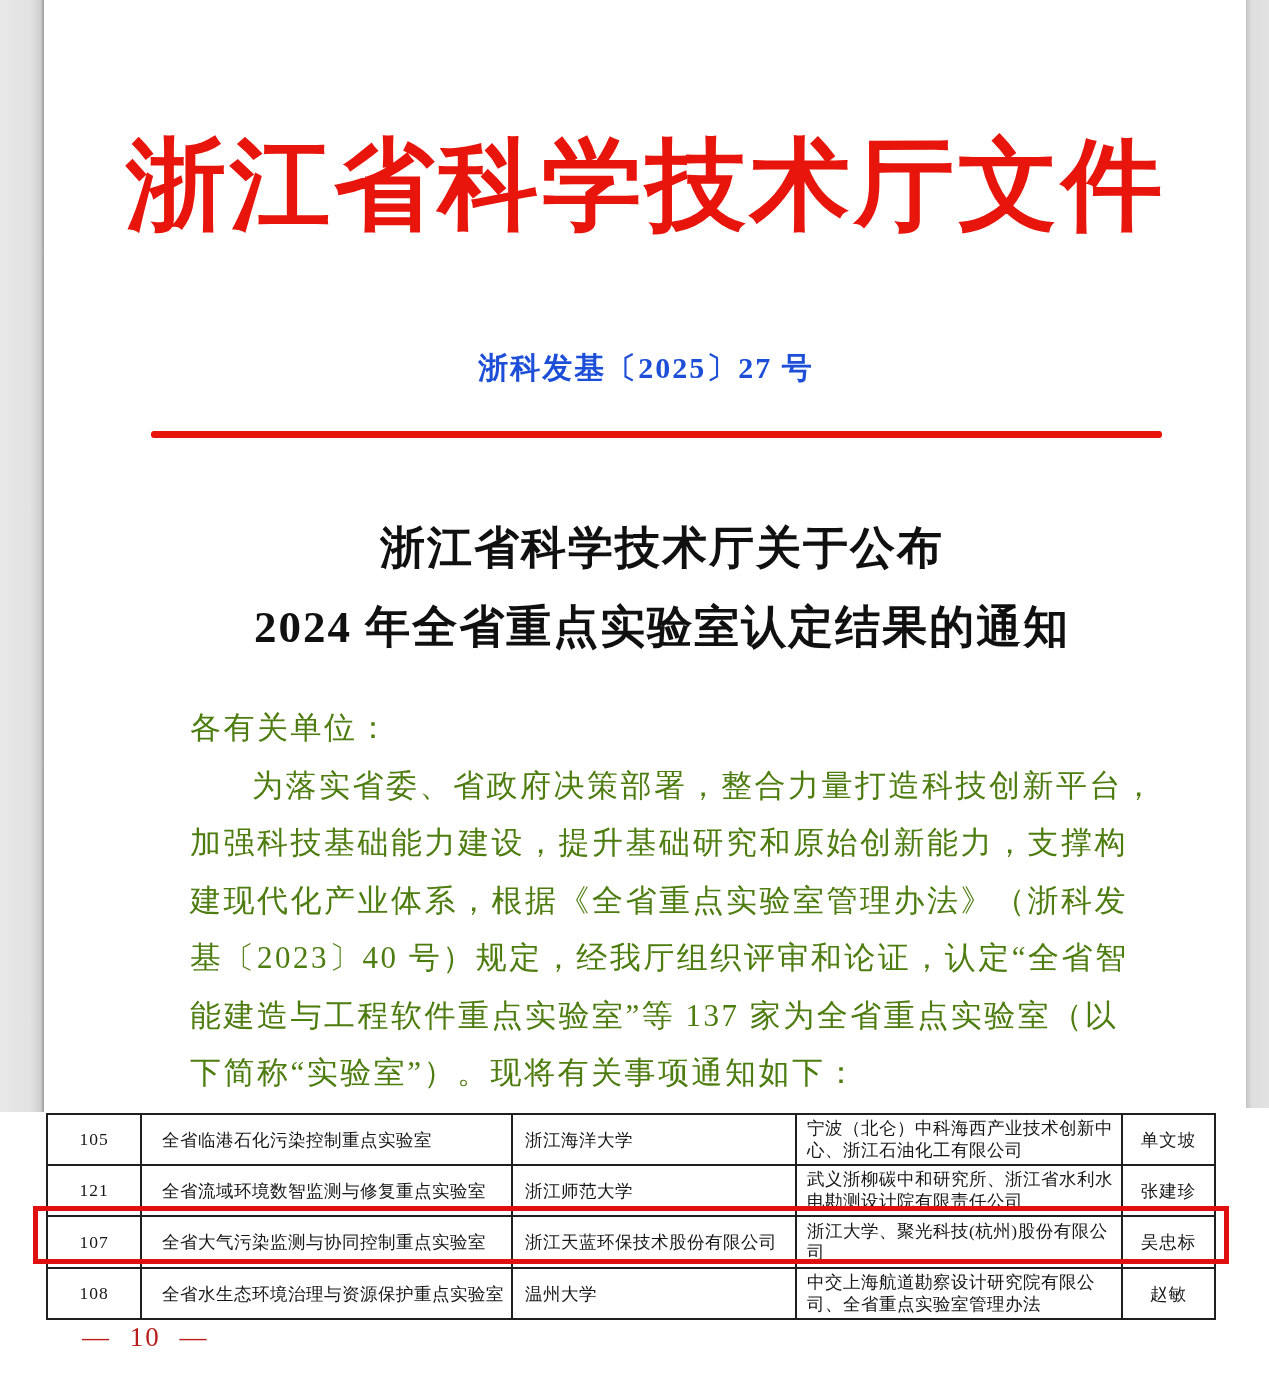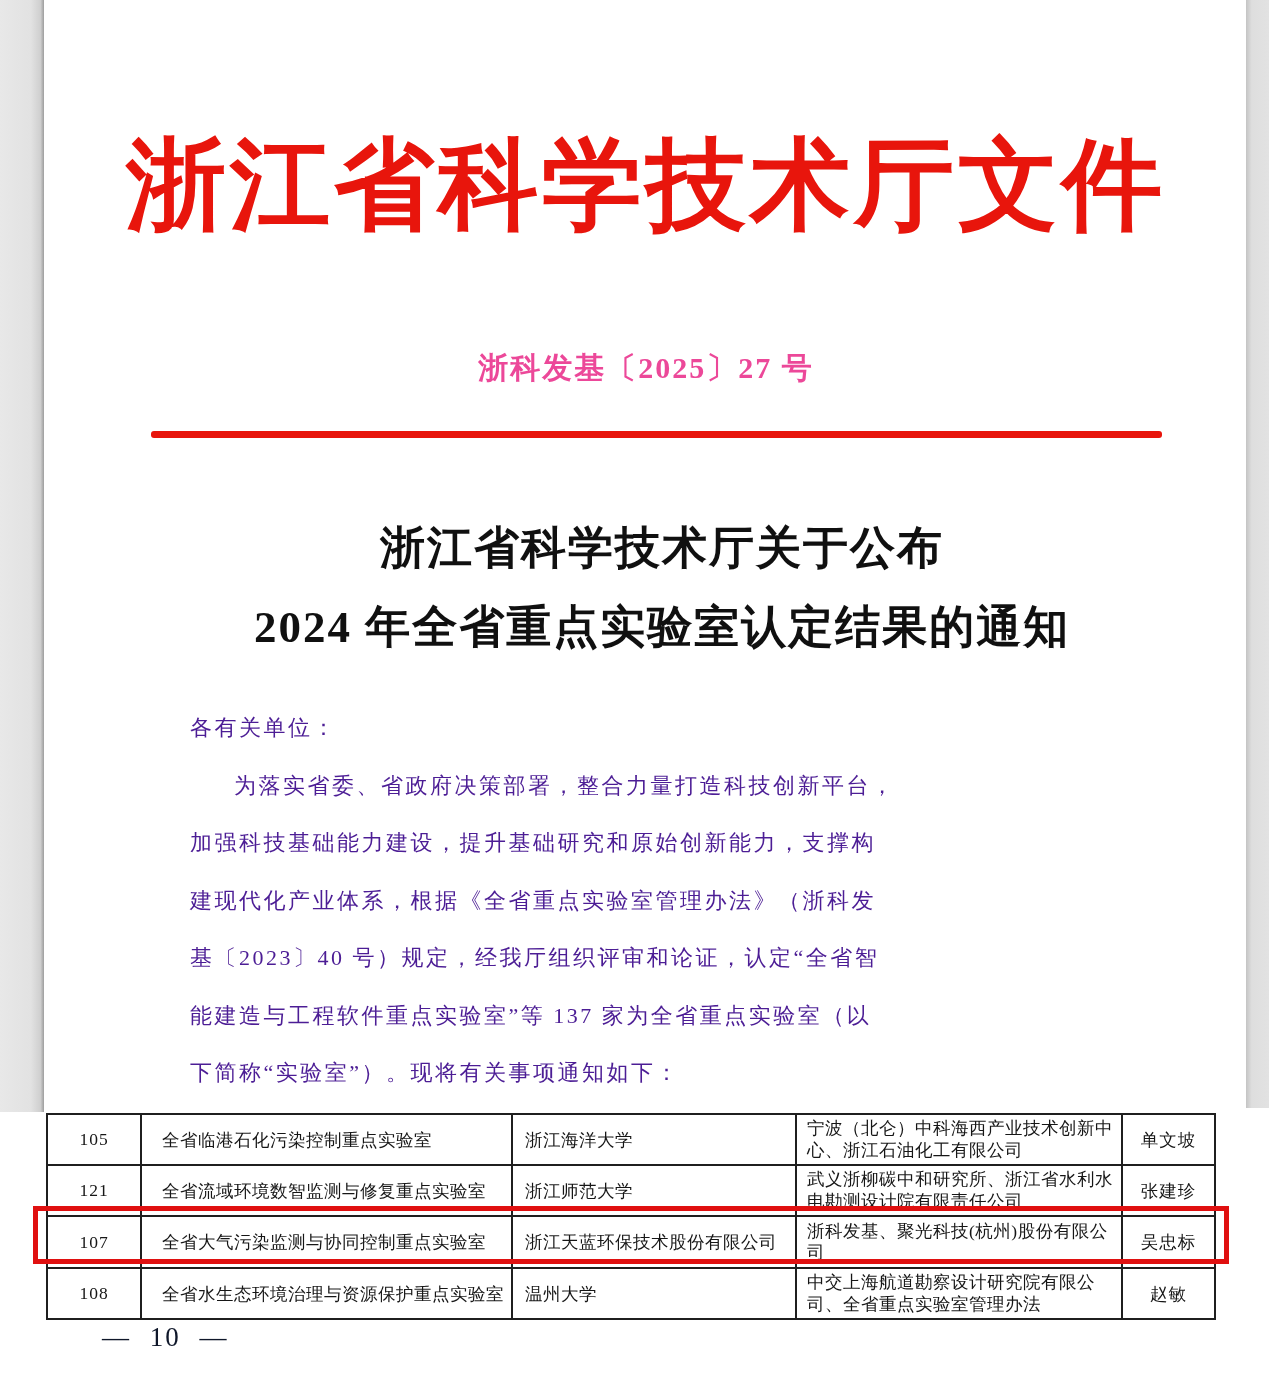--- a/index.html
+++ b/index.html
@@ -17,35 +17,35 @@
     position:absolute; left:1246px; top:0; width:23px; height:1108px;
     background:linear-gradient(to left,#e2e2e2 0%,#dedede 75%,#c4c4c4 100%);
   }
   .header-title {
     position:absolute; left:44px; top:128px; width:1204px; text-align:center;
     font-size:100px; font-weight:bold; color:var(--accent_red,#e8150c);
     letter-spacing:4px; line-height:1.15; white-space:nowrap;
   }
   .doc-number {
     position:absolute; left:44px; top:348px; width:1204px; text-align:center;
-    font-size:30px; letter-spacing:2px; font-weight:bold; color:#ec4899;
+    font-size:30px; letter-spacing:2px; font-weight:bold; color:#1d4ed8;
   }
   .red-rule {
     position:absolute; left:151px; top:431px; width:1011px; height:7px;
     background:var(--accent_red,#e8150c); border-radius:3px;
   }
   .notice-title {
     position:absolute; left:60px; width:1204px; text-align:center;
     font-size:45px; font-weight:bold; letter-spacing:2px; color:#101010; white-space:nowrap;
   }
   .notice-title.l1 { top:518px; }
   .notice-title.l2 { top:597px; }
   .body-block {
     position:absolute; left:190px; top:699px; width:952px;
-    font-size:22px; line-height:57.5px; letter-spacing:2.5px; color:#4c1d95;
+    font-size:31px; line-height:57.5px; letter-spacing:2.5px; color:#4d7c0f;
   }
   .body-line { white-space:nowrap; }
   .body-line.indent { text-indent:2em; }
 
   
   .table-wrap { position:absolute; left:46px; top:1113px; }
   table.results { border-collapse:collapse; table-layout:fixed; width:1168px; }
   table.results td {
     border:2px solid #1f1f1f; font-size:17.5px; color:#161616;
     overflow:hidden; vertical-align:middle;
@@ -59,21 +59,21 @@
   tr.r2 td { height:48px; }
   tr.r3 td { height:52px; }
   tr.r4 td { height:46px; }
 
   .highlight-box {
     position:absolute; left:33px; top:1206px; width:1196px; height:58px;
     border:5px solid var(--highlight_red,#e01010); pointer-events:none;
   }
   .page-num {
     position:absolute; left:82px; top:1322px; font-size:27px;
-    letter-spacing:2px; word-spacing:10px; color:#0f172a; white-space:nowrap;margin-left:20px;
+    letter-spacing:2px; word-spacing:10px; color:#b91c1c; white-space:nowrap;
   }
 </style>
 </head>
 <body>
 
 <div class="stage">
 
   <div class="strip-left"></div>
   <div class="strip-right"></div>
 
@@ -117,21 +117,21 @@
         <td class="c-no">121</td>
         <td class="c-lab">全省流域环境数智监测与修复重点实验室</td>
         <td class="c-host">浙江师范大学</td>
         <td class="c-partners">武义浙柳碳中和研究所、浙江省水利水电勘测设计院有限责任公司</td>
         <td class="c-dir">张建珍</td>
       </tr>
       <tr class="r3">
         <td class="c-no">107</td>
         <td class="c-lab">全省大气污染监测与协同控制重点实验室</td>
         <td class="c-host">浙江天蓝环保技术股份有限公司</td>
-        <td class="c-partners">浙科发基、聚光科技(杭州)股份有限公司</td>
+        <td class="c-partners">浙江大学、聚光科技(杭州)股份有限公司</td>
         <td class="c-dir">吴忠标</td>
       </tr>
       <tr class="r4">
         <td class="c-no">108</td>
         <td class="c-lab">全省水生态环境治理与资源保护重点实验室</td>
         <td class="c-host">温州大学</td>
         <td class="c-partners">中交上海航道勘察设计研究院有限公司、全省重点实验室管理办法</td>
         <td class="c-dir">赵敏</td>
       </tr>
     </tbody>

